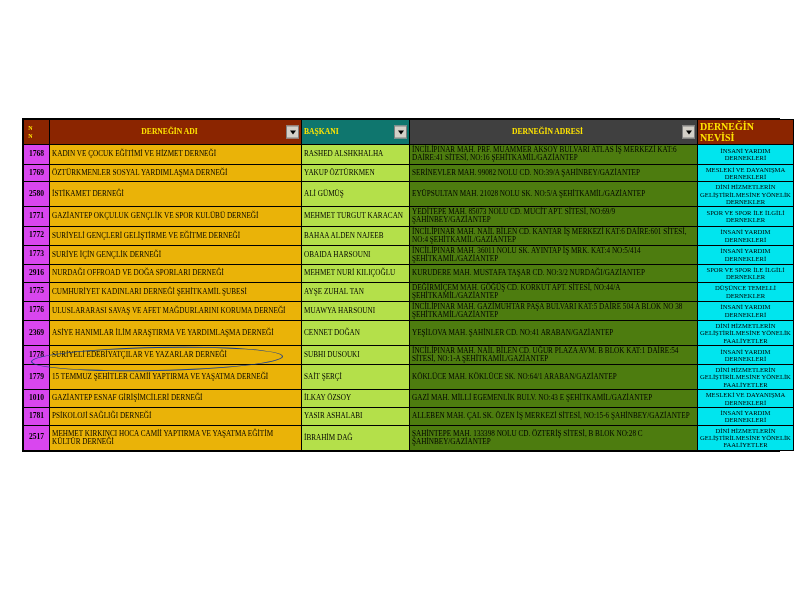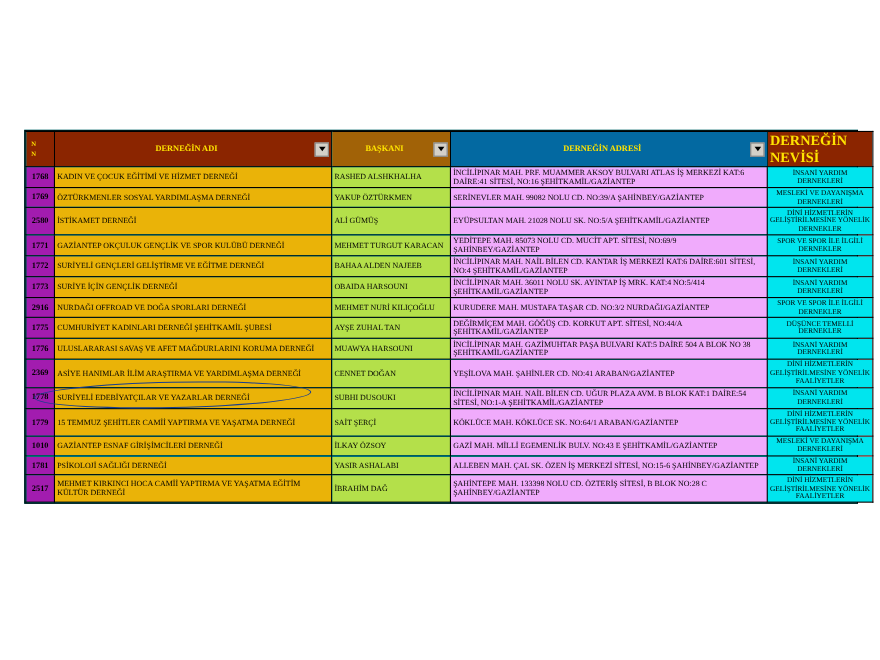--- a/index.html
+++ b/index.html
@@ -36,30 +36,30 @@
   th .filt{
     position:absolute;right:2px;top:50%;transform:translateY(-50%);
     width:11px;height:11px;background:#d4d0c8;border:1px solid #808080;
     display:flex;align-items:center;justify-content:center;
   }
   th .filt i{
     display:block;width:0;height:0;
     border-left:3px solid transparent;border-right:3px solid transparent;
     border-top:4px solid #000;
   }
-  .c-no{width:26px;text-align:center;font-weight:bold;font-size:7.6px;background:#a21caf;}
+  .c-no{width:26px;text-align:center;font-weight:bold;font-size:7.6px;background:#d946ef;}
   .c-ad{width:252px;background:#eab308;}
   .c-bk{width:108px;background:#b4e04a;}
-  .c-adr{width:288px;background:#f0abfc;}
+  .c-adr{width:288px;background:#4d7c0f;}
   .c-nv{width:96px;background:#00e5ee;text-align:center;font-size:6.6px;}
   thead th.c-no{background:#8b2500;}
   thead th.c-ad{background:#8b2500;}
-  thead th.c-bk{background:#a16207;text-align:center;}
-  thead th.c-adr{background:#0369a1;text-align:center;font-family:Liberation Serif, serif;}
-  thead th.c-nv{background:#8b2500;text-align:left;font-size:13px;}
+  thead th.c-bk{background:#0f766e;text-align:left;}
+  thead th.c-adr{background:#404040;text-align:center;font-family:Liberation Serif, serif;}
+  thead th.c-nv{background:#8b2500;text-align:left;font-size:10px;}
   .hdr-no{font-size:6px;line-height:1;letter-spacing:0;}
   .ellipse{
     position:absolute;
     left:8px;top:228px;width:250px;height:22px;
     border:1.5px solid #1a3f8f;
     border-radius:50%;
     transform:rotate(-1.2deg);
     pointer-events:none;
   }
 </style>

